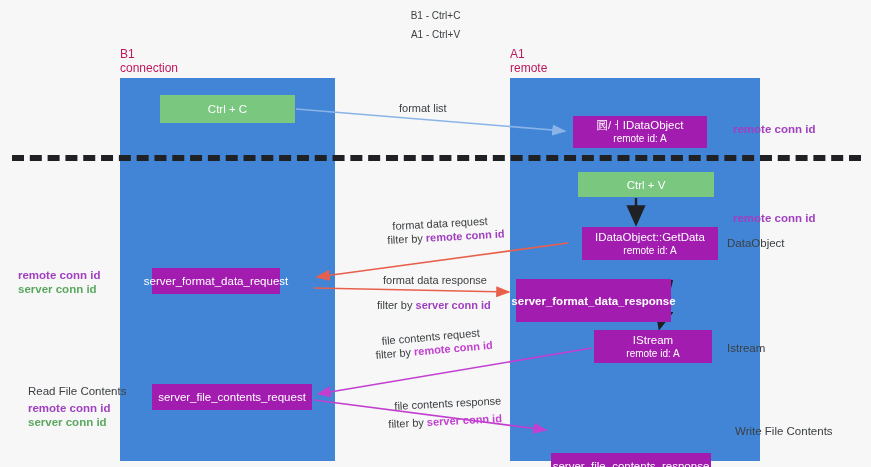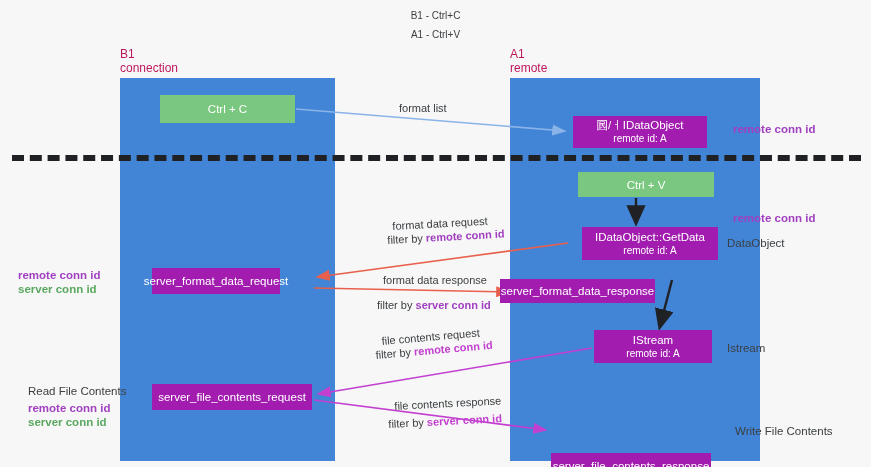--- a/index.html
+++ b/index.html
@@ -73,21 +73,21 @@
     white-space: pre;
   }
   .node.green { background: #7ac87f; }
   .node.orange { background: #a21caf; }
 
   #n-ctrlc  { left: 160px; top: 95px;  width: 135px; height: 28px; }
   #n-idataobject { left: 573px; top: 116px; width: 134px; height: 32px; }
   #n-ctrlv  { left: 578px; top: 172px; width: 136px; height: 25px; }
   #n-getdata { left: 570px; top: 227px; width: 136px; height: 33px; margin-left: 12px; }
   #n-sfdreq { left: 152px; top: 268px; width: 128px; height: 26px; }
-  #n-sfdresp { left: 500px; top: 279px; width: 155px; height: 24px; }
+  #n-sfdresp { left: 516px; top: 279px; width: 155px; height: 43px; font-weight: bold; }
   #n-istream { left: 594px; top: 330px; width: 118px; height: 33px; }
   #n-sfcreq { left: 152px; top: 384px; width: 160px; height: 26px; }
   #n-sfcresp { left: 551px; top: 417px; width: 160px; height: 26px; margin-top: 36px; }
 
   .node .line2 { font-size: 10px; }
 
   
   .side-label {
     font-size: 11.5px;
     line-height: 14px;

